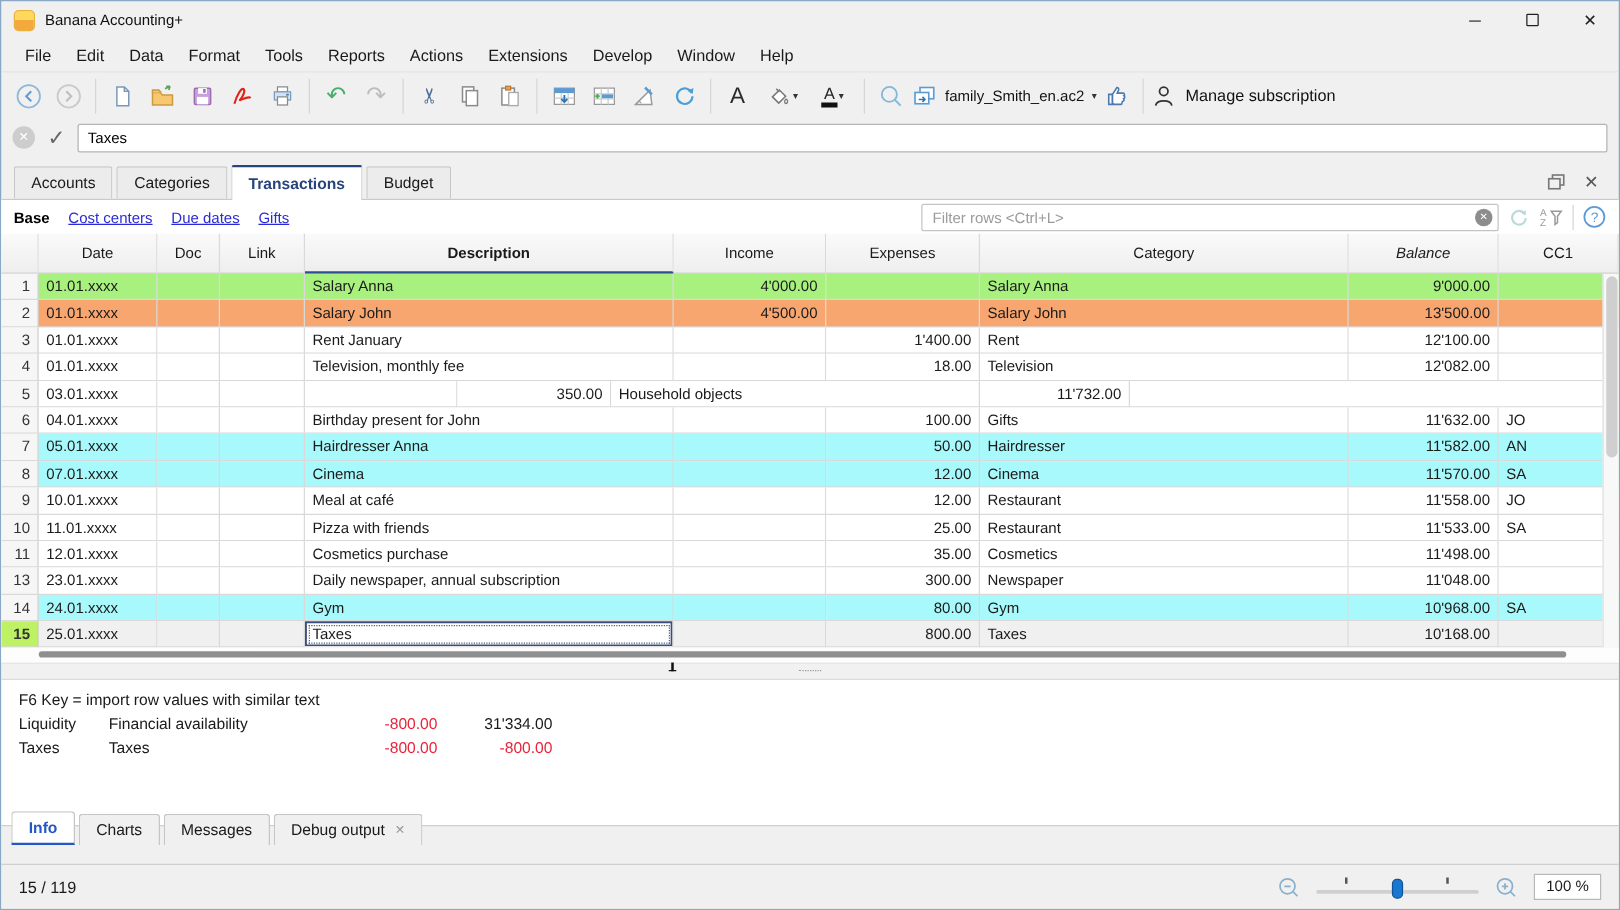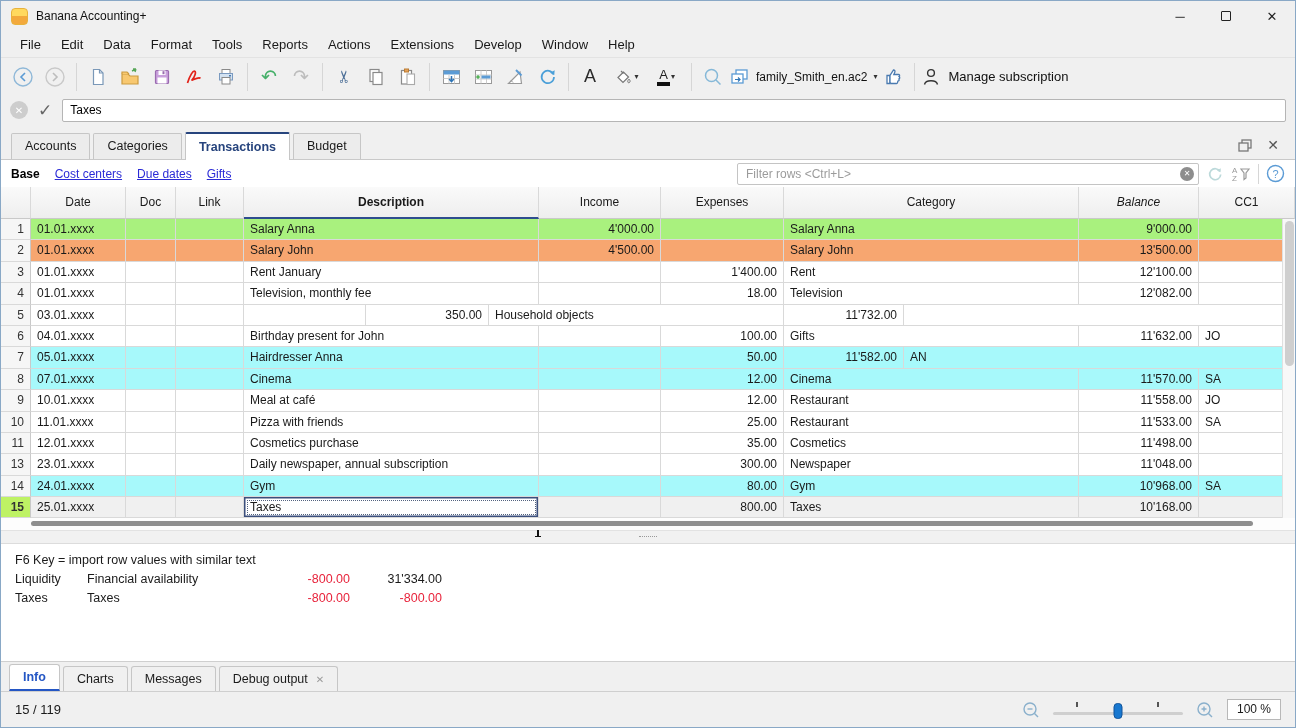--- a/index.html
+++ b/index.html
@@ -95,21 +95,21 @@
               display: flex; align-items: center; justify-content: center; flex: none; }
   .splitter-handle { width: 18px; height: 3px; border-top: 1px dotted #999; }
 
   
   .info-panel { background: #fff; flex: 1; padding: 7px 14px; font-size: 12.5px; line-height: 19px; overflow: hidden; }
   .info-row { display: grid; grid-template-columns: 72px 175px 88px 92px; }
   .info-amt { text-align: right; }
   .red { color: #e8243c; }
 
   
-  .bottom-tabs { height: 30px; background: #f0f0f0; border-top: 1px solid #cfcfcf; display: flex; align-items: flex-end; padding: 0 8px; flex: none; }
+  .bottom-tabs { height: 30px; background: #f0f0f0; border-top: 1px solid #cfcfcf; display: flex; align-items: flex-end; padding: 15px 8px; flex: none; }
   .btab { padding: 5px 13px; border: 1px solid #c6c6c6; border-bottom: none; background: #f0f0f0;
           margin-right: 3px; border-radius: 3px 3px 0 0; font-size: 12.5px; display: flex; align-items: center; gap: 8px; }
   .btab.active { background: #fff; color: #2456c4; font-weight: bold; border-bottom: 2px solid #2456c4; }
   .btab-close { color: #9a9a9a; font-size: 10px; }
 
   
   .statusbar { height: 36px; background: #f0f0f0; border-top: 1px solid #cfcfcf; display: flex; align-items: center; padding: 0 14px; flex: none; font-size: 13px; }
   .status-right { margin-left: auto; display: flex; align-items: center; gap: 12px; }
   .zoom-slider { position: relative; width: 130px; height: 20px; }
   .zs-track { position: absolute; left: 0; right: 0; top: 12px; height: 3px; background: #cfcfcf; border-radius: 2px; }
@@ -440,20 +440,21 @@
           <div class="td col-cc1">JO</div>
         </div>
         <div class="trow">
           <div class="td col-n num">7</div>
           <div class="td col-date" style="background: rgb(167, 249, 251);">05.01.xxxx</div>
           <div class="td col-doc" style="background: rgb(167, 249, 251);"></div>
           <div class="td col-link" style="background: rgb(167, 249, 251);"></div>
           <div class="td col-description" style="background: rgb(167, 249, 251);">Hairdresser Anna</div>
           <div class="td col-income num" style="background: rgb(167, 249, 251);"></div>
           <div class="td col-expenses num" style="background: rgb(167, 249, 251);">50.00</div>
+          <div class="td col-category" style="background: rgb(167, 249, 251);">Hairdresser</div>
           <div class="td col-balance num" style="background: rgb(167, 249, 251);">11'582.00</div>
           <div class="td col-cc1" style="background: rgb(167, 249, 251);">AN</div>
         </div>
         <div class="trow">
           <div class="td col-n num">8</div>
           <div class="td col-date" style="background: rgb(167, 249, 251);">07.01.xxxx</div>
           <div class="td col-doc" style="background: rgb(167, 249, 251);"></div>
           <div class="td col-link" style="background: rgb(167, 249, 251);"></div>
           <div class="td col-description" style="background: rgb(167, 249, 251);">Cinema</div>
           <div class="td col-income num" style="background: rgb(167, 249, 251);"></div>

